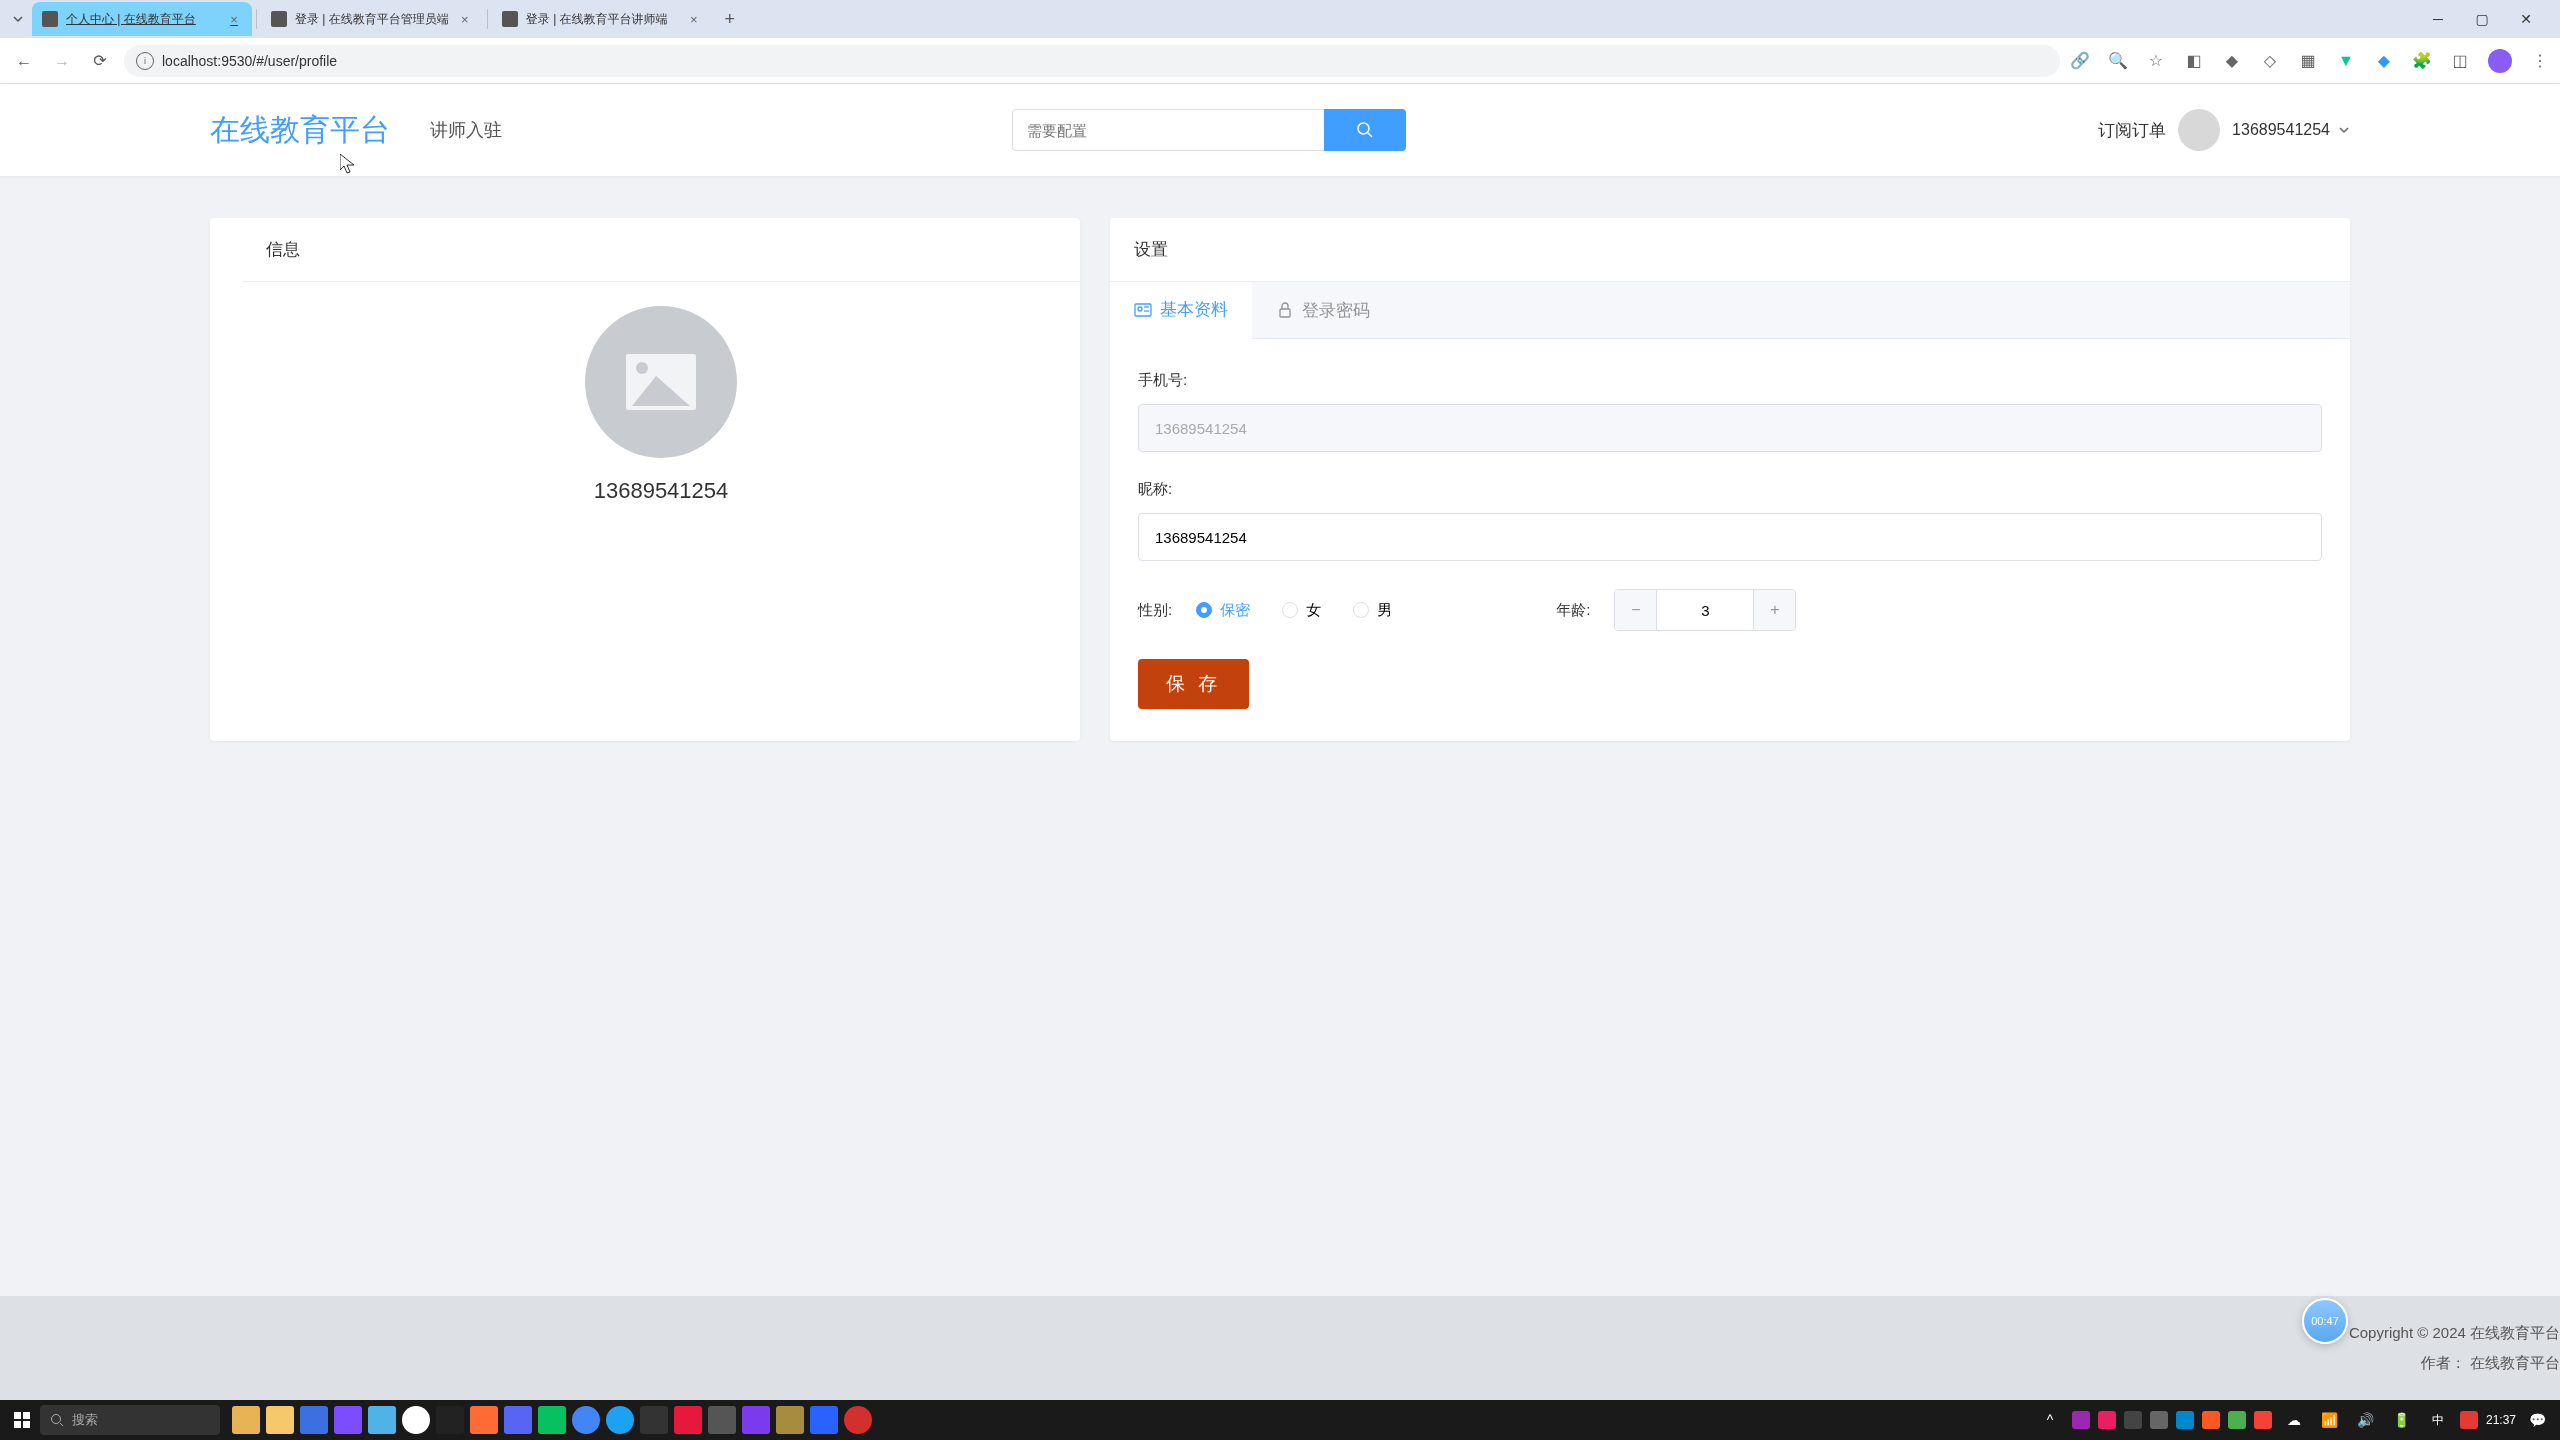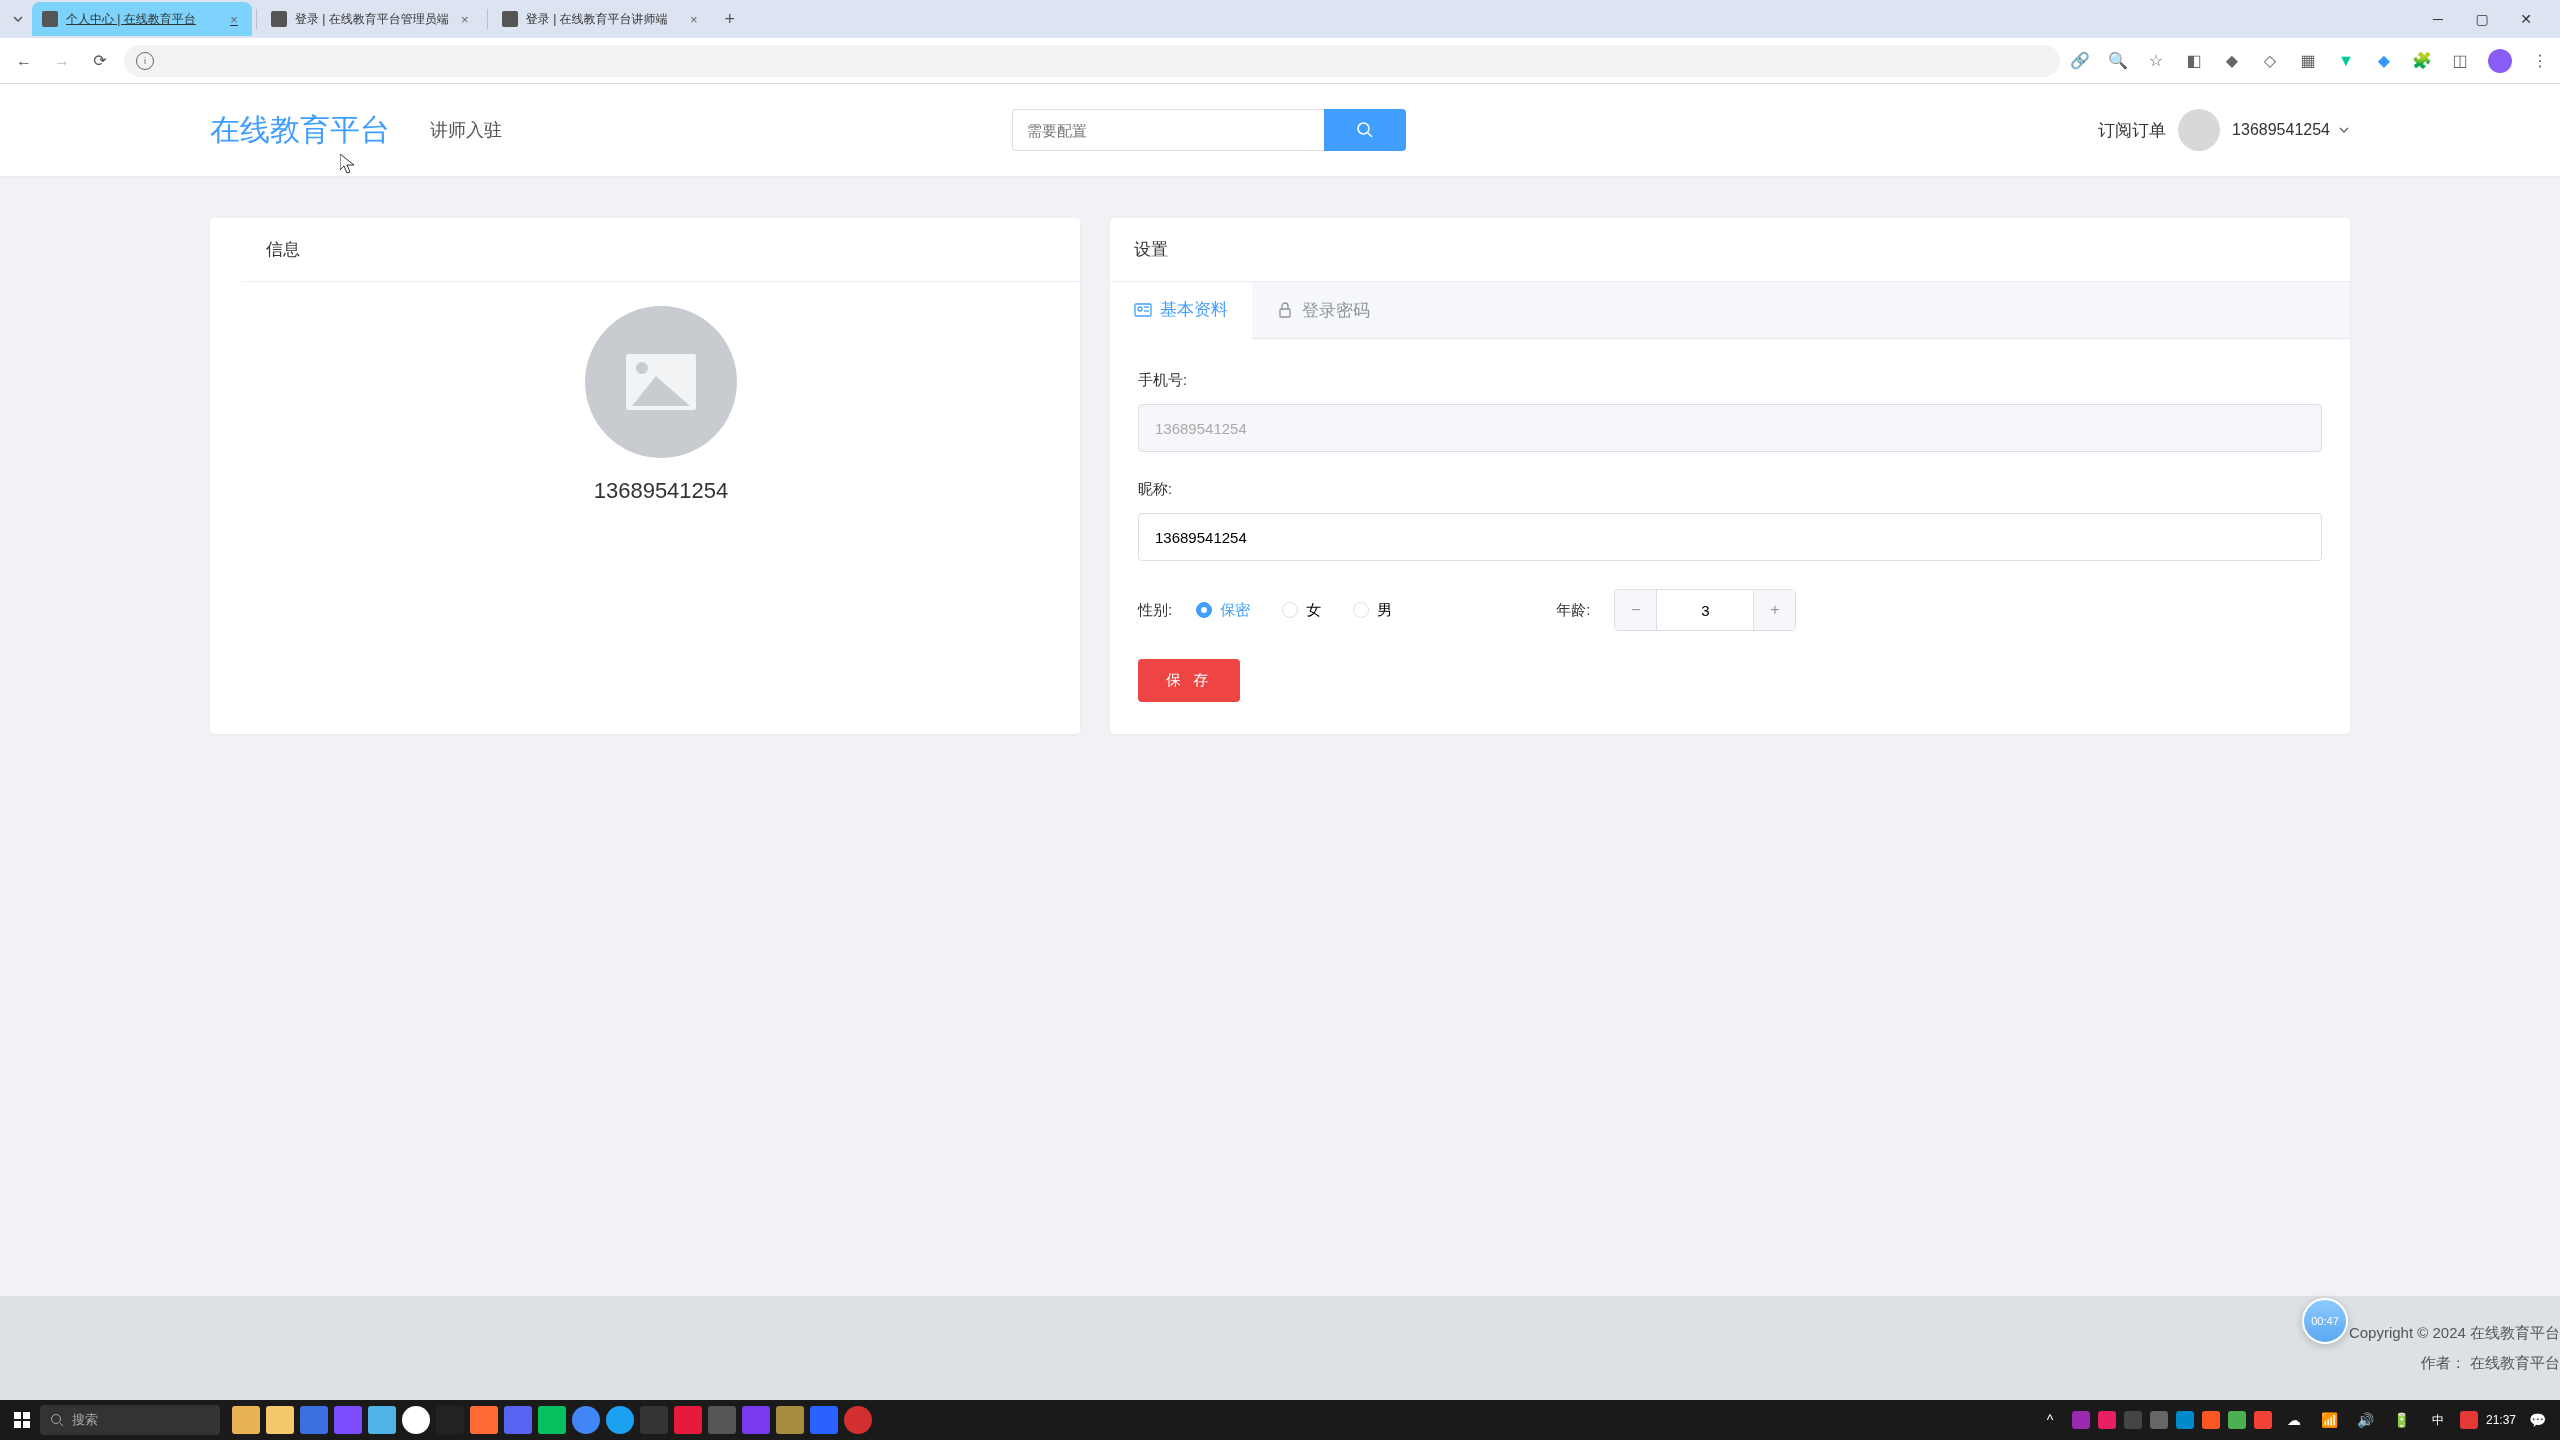--- a/index.html
+++ b/index.html
@@ -73,21 +73,21 @@
     .radio-item.checked .radio-dot { border-color: #409eff; background: #409eff; }
     .radio-item.checked .radio-dot::after { content:""; width: 6px; height: 6px; background: #fff; border-radius: 50%; }
     .radio-item.checked { color: #409eff; }
     
     .stepper { display: flex; border: 1px solid #dcdfe6; border-radius: 4px; overflow: hidden; }
     .step-btn { width: 42px; height: 40px; background: #f5f7fa; border: none; cursor: pointer; font-size: 16px; color: #999; }
     .step-btn:first-child { border-right: 1px solid #dcdfe6; }
     .step-btn:last-child { border-left: 1px solid #dcdfe6; }
     .step-val { width: 96px; text-align: center; border: none; outline: none; font-size: 15px; }
     
-    .save-btn { padding: 12px 28px; background: #ef4444; color: #fff; border: none; border-radius: 4px; font-size: 15px; cursor: pointer; letter-spacing: 4px; }
+    .save-btn { padding: 12px 28px; background: #c2410c; color: #fff; border: none; border-radius: 4px; font-size: 19px; cursor: pointer; letter-spacing: 4px; }
     
     
     .footer { position: absolute; left: 0; right: 0; bottom: 40px; background: #dde1e6; padding: 22px 0; text-align: right; }
     .footer-line { font-size: 15px; color: #555; line-height: 2; }
     
     
     .float-badge { position: absolute; right: 212px; bottom: 96px; width: 46px; height: 46px; border-radius: 50%; background: linear-gradient(#8ec9ff,#5aa8f0); border: 2px solid #fff; box-shadow: 0 2px 8px rgba(0,0,0,0.2); display: flex; align-items: center; justify-content: center; font-size: 11px; color: #fff; cursor: pointer; }
     
     
     .taskbar { position: absolute; bottom: 0; left: 0; right: 0; height: 40px; background: #1a1a1a; display: flex; align-items: center; padding: 0 8px; gap: 4px; }
@@ -135,20 +135,21 @@
     <div class="win-btn">✕</div>
   </div>
 </div>
 
 <div class="url-bar">
   <div class="nav-btn">←</div>
   <div class="nav-btn disabled">→</div>
   <div class="nav-btn">⟳</div>
   <div class="url-field-wrap">
     <span class="site-icon">i</span>
+    <span class="url-text">localhost:9530/#/user/profile</span>
   </div>
   <div class="url-icons">
     <span class="url-icon">🔗</span>
     <span class="url-icon">🔍</span>
     <span class="url-icon">☆</span>
     <span class="url-icon">◧</span>
     <span class="url-icon">◆</span>
     <span class="url-icon">◇</span>
     <span class="url-icon">▦</span>
     <span class="url-icon" style="color:#0c9">▼</span>

